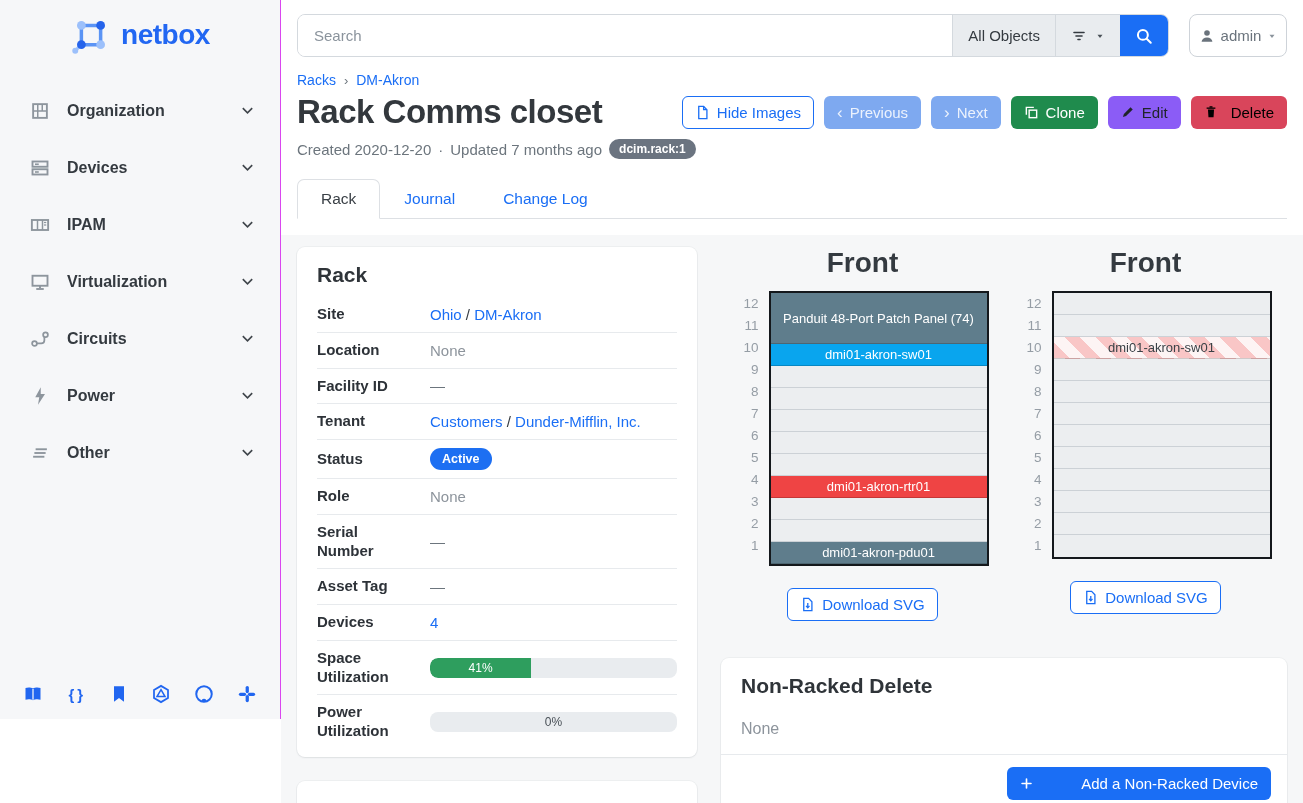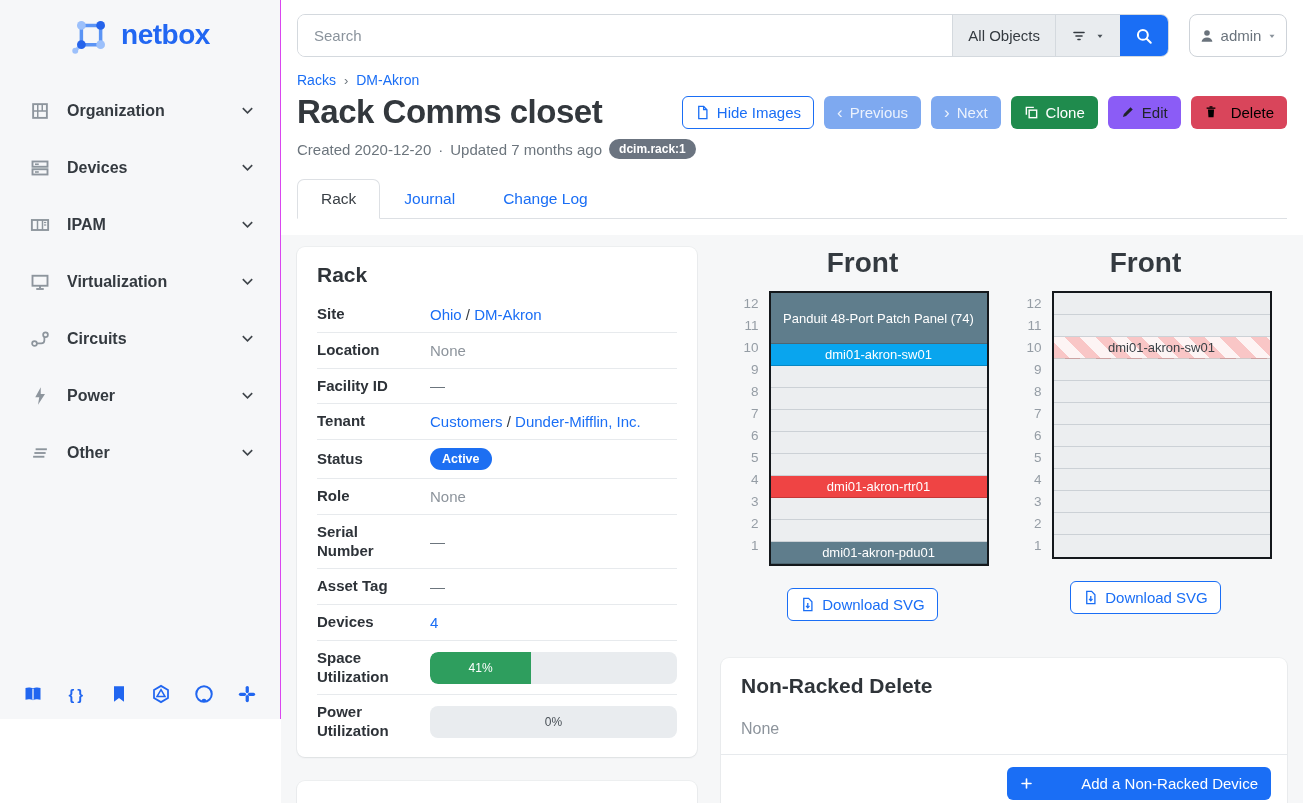--- a/index.html
+++ b/index.html
@@ -62,21 +62,21 @@
   .rack-card { padding:16px 20px 8px; }
   .card-title { font-size:21px; font-weight:bold; color:#2f3439; margin-bottom:10px; }
   .kvrow { display:flex; border-bottom:1px solid #e7eaed; padding:8px 0; align-items:center; min-height:35px; }
   .kvrow:last-child { border-bottom:none; }
   .kv-label { width:95px; min-width:95px; font-size:15px; font-weight:bold; color:#2d3238; line-height:1.25; }
   .kv-value { flex:1; font-size:15px; color:#343a40; padding-left:18px; }
   .kv-value a { color:#1a6ef5; text-decoration:none; cursor:pointer; }
   .muted { color:#8d949c; }
   .dash { color:#6c757d; }
   .badge-active { background:#1d6ff2; color:#fff; font-size:12.5px; font-weight:bold; border-radius:11px; padding:4px 12px; display:inline-block; }
-  .progress { background:#e9ecef; border-radius:8px; height:32px; position:relative; overflow:hidden; width:100%; }
+  .progress { background:#e9ecef; border-radius:8px; height:20px; position:relative; overflow:hidden; width:100%; }
   .progress .fill { background:#2e9e5e; height:100%; border-radius:8px 0 0 8px; display:flex; align-items:center; justify-content:center; color:#fff; font-size:12px; }
   .progress .zero { position:absolute; inset:0; display:flex; align-items:center; justify-content:center; color:#495057; font-size:12px; }
   .partial-card { margin-top:24px; height:34px; border-radius:8px 8px 0 0; }
 
   .rightcol { flex:1; display:flex; flex-direction:column; }
   .elev-row { display:flex; }
   .elev-half { flex:1; display:flex; flex-direction:column; align-items:center; }
   .elev-title { font-size:28px; font-weight:bold; color:#343a40; margin-bottom:12px; }
   .elev-wrap { display:flex; }
   .unit-nums { display:flex; flex-direction:column; margin-right:10px; padding-top:2px; }

